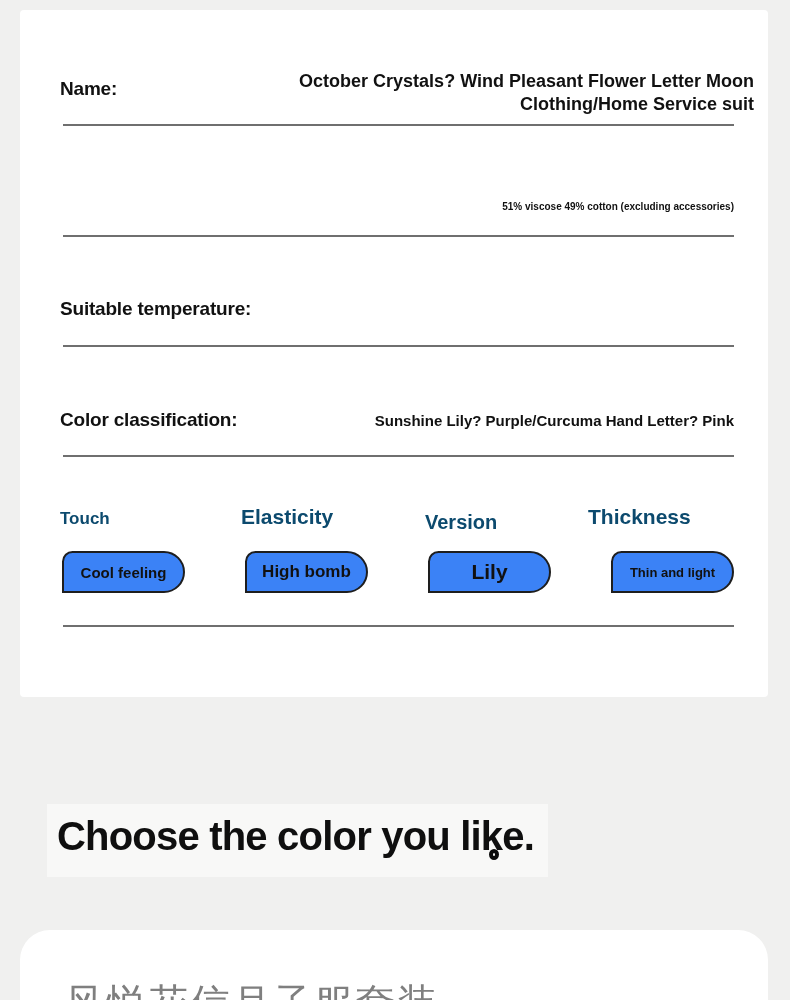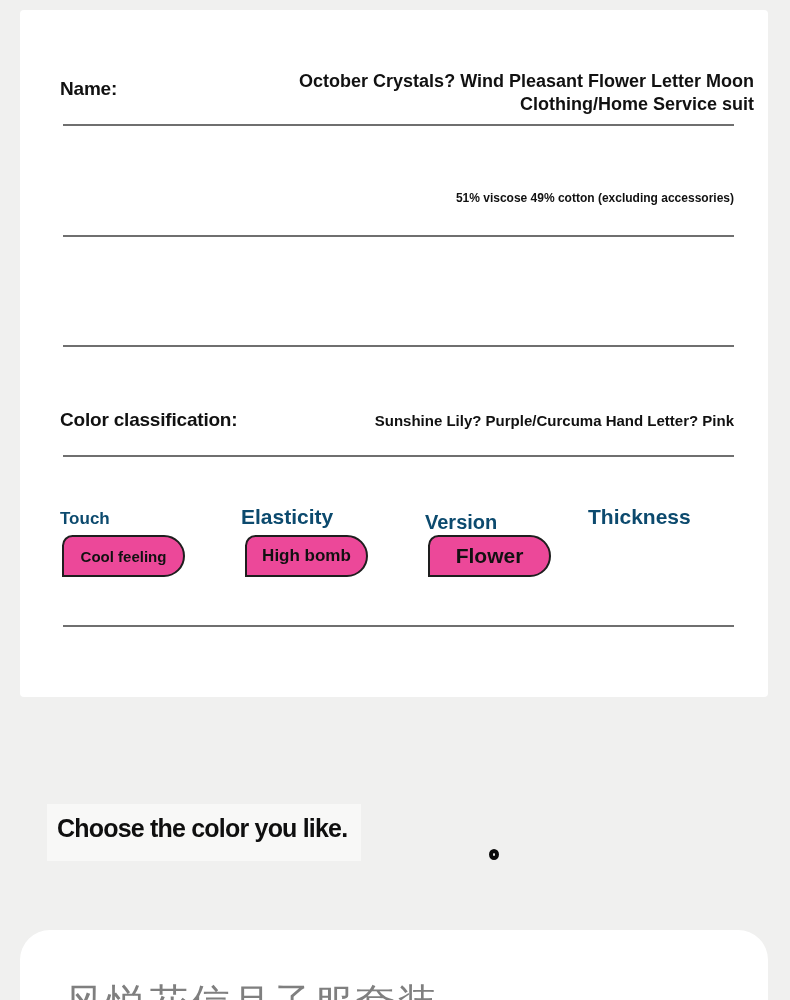--- a/index.html
+++ b/index.html
@@ -42,49 +42,49 @@
     white-space: nowrap;
   }
   #name-value {
     right: 14px; top: 60px;
     font-size: 18px; line-height: 23px;
     font-weight: bold; color: #111111;
     text-align: right;
     position: absolute;
     margin-left: 16px;
   }
-  #composition-value { top: 181px; font-size: 12px; text-align: right; }
+  #composition-value { top: 191px; font-size: 10px; text-align: right; }
   #temperature-value {
     top: 282px; font-size: 30px;
     font-weight: normal; color: #2d2d2d;
     letter-spacing: 0.5px;
   }
   #color-class-value { top: 402px; font-size: 15px; }
 
   .attr-label {
     position: absolute;
     font-weight: bold;
     color: #0c4a6e;
     white-space: nowrap;
   }
   .pill {
     position: absolute;
-    top: 525px;
+    top: 541px;
     width: 123px; height: 42px;
     border: 2px solid #1e1e1e;
     border-radius: 12px 24px 24px 0;
-    background: #ec4899;
+    background: #3b82f6;
     display: flex; align-items: center; justify-content: center;
     font-weight: bold; color: #111111;
     white-space: nowrap;
   }
   #choose-heading {
     position: absolute;
     left: 47px; top: 804px;
-    font-size: 25px;
+    font-size: 40px;
     font-weight: bold;
     color: #0f0f0f;
     letter-spacing: -0.8px;
     background: rgba(255,255,255,0.5);
     padding: 10px 14px 18px 10px;
     white-space: nowrap;
   }
   #ring-icon {
     position: absolute;
     left: 489px; top: 849px;
@@ -110,34 +110,36 @@
   <div class="row-label" style="top:68px;">Name:</div>
   <div id="name-value">
     <div>October Crystals? Wind Pleasant Flower Letter Moon</div>
     <div>Clothing/Home Service suit</div>
   </div>
   <div class="divider" style="top:114px;"></div>
 
   <div class="row-value" id="composition-value">51% viscose 49% cotton (excluding accessories)</div>
   <div class="divider" style="top:225px;"></div>
 
+  <div class="row-label" style="top:288px;">Suitable temperature:</div>
   <div class="divider" style="top:335px;"></div>
 
   <div class="row-label" style="top:399px;">Color classification:</div>
   <div class="row-value" id="color-class-value">Sunshine Lily? Purple/Curcuma Hand Letter? Pink</div>
   <div class="divider" style="top:445px;"></div>
 
   <div class="attr-label" style="left:40px;  top:499px; font-size:17px;">Touch</div>
   <div class="attr-label" style="left:221px; top:495px; font-size:21px;">Elasticity</div>
   <div class="attr-label" style="left:405px; top:501px; font-size:20px;">Version</div>
   <div class="attr-label" style="left:568px; top:495px; font-size:21px;">Thickness</div>
 
   <div class="pill" style="left:42px;  font-size:15px;">Cool feeling</div>
   <div class="pill" style="left:225px; font-size:17px;">High bomb</div>
-  <div class="pill" style="left:408px; font-size:21px;">Flower</div>
+  <div class="pill" style="left:408px; font-size:21px;">Lily</div>
+  <div class="pill" style="left:591px; font-size:13px;">Thin and light</div>
 
   <div class="divider" style="top:615px;"></div>
 </div>
 
 <div id="choose-heading">Choose the color you like.</div>
 <div id="ring-icon"></div>
 
 <div class="card" id="bottom-card">
   <div id="cn-title">风悦花信月子服套装</div>
 </div>

